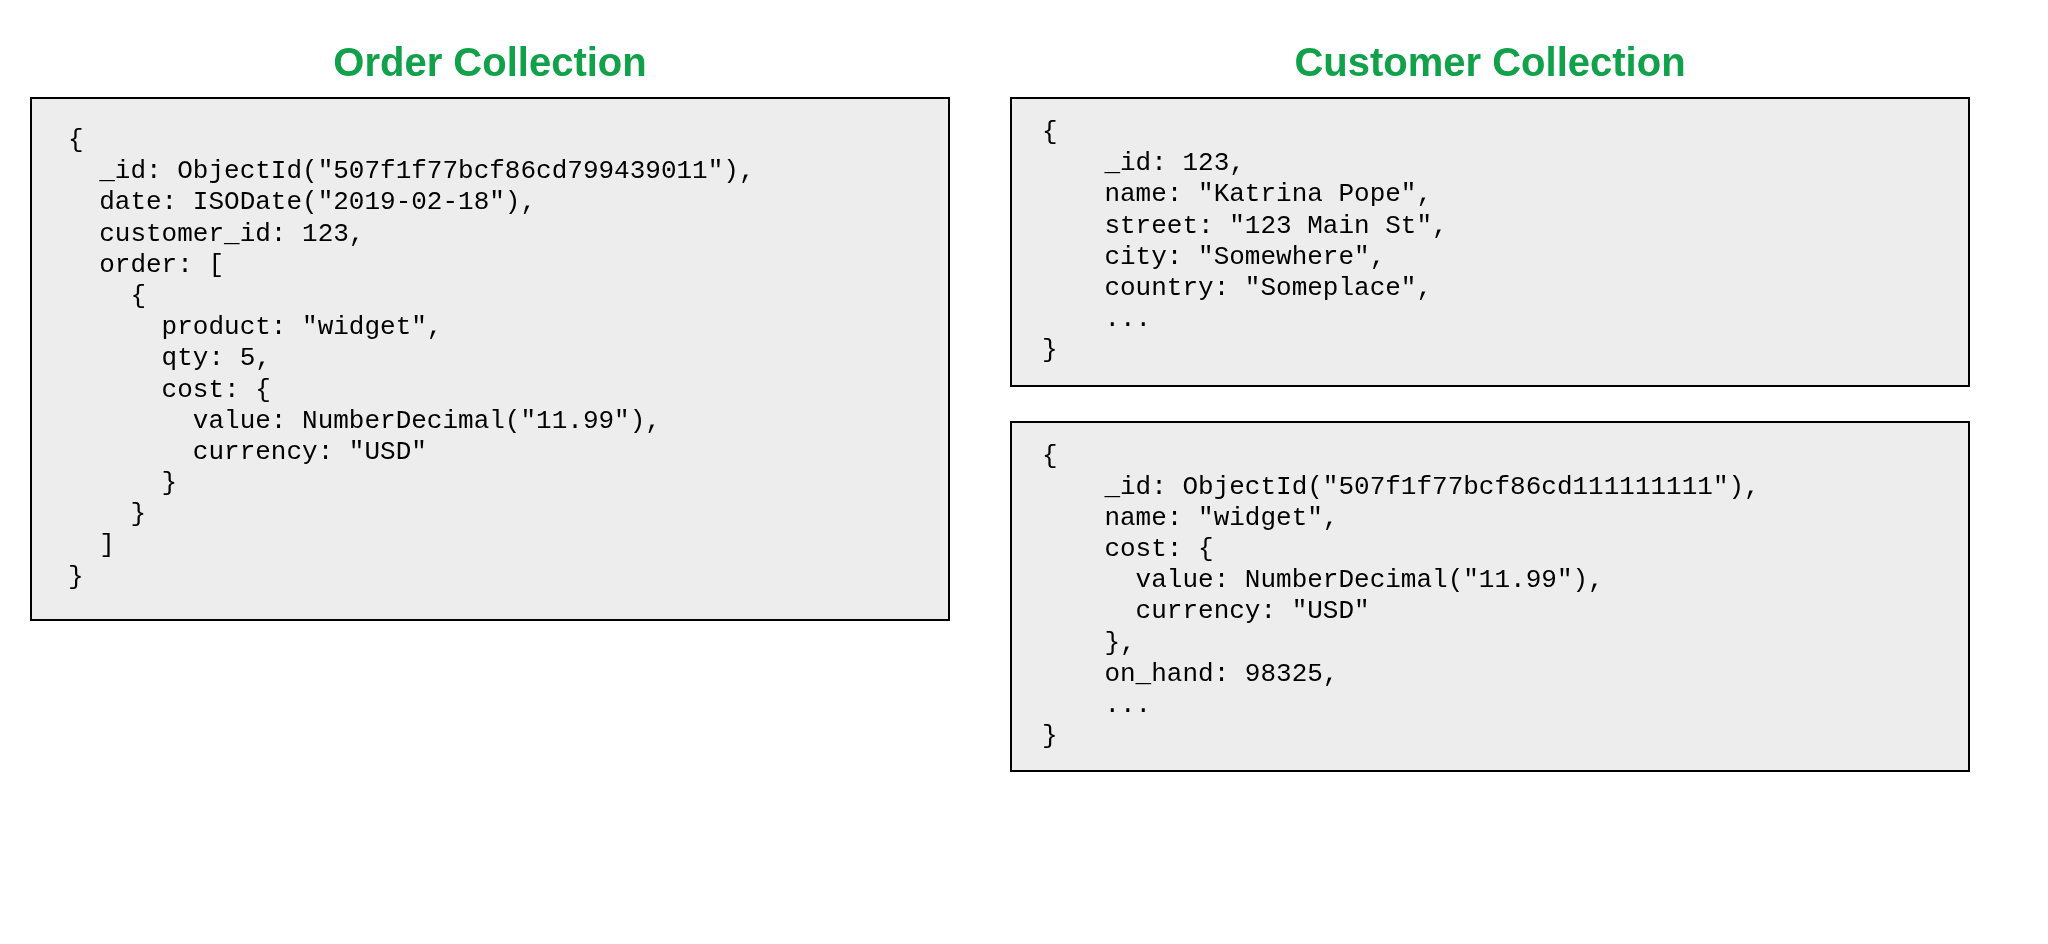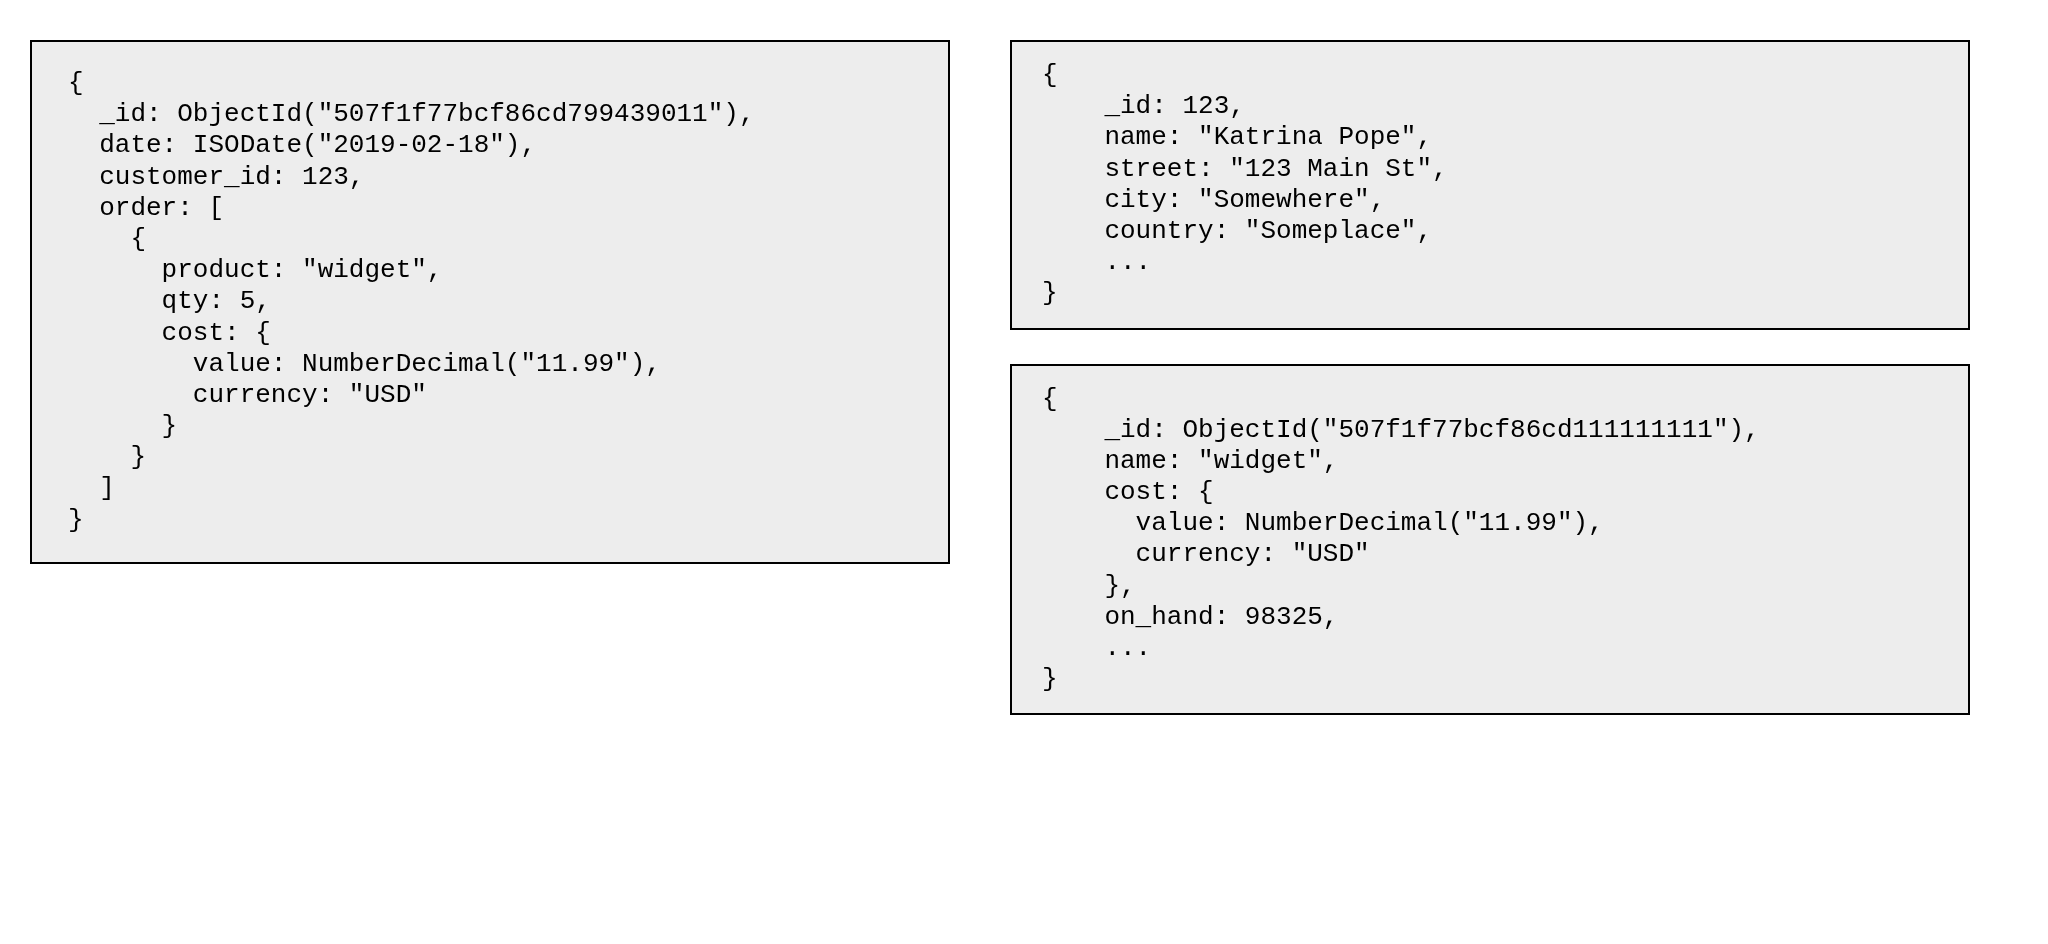--- a/index.html
+++ b/index.html
@@ -46,37 +46,39 @@
   }
   .col-right .code-box {
     padding: 18px 30px;
   }
 </style>
 </head>
 <body>
 
 <div class="page">
   <div class="col col-left">
+    <div class="section-title">Order Collection</div>
     <div class="code-box">{
   _id: ObjectId("507f1f77bcf86cd799439011"),
   date: ISODate("2019-02-18"),
   customer_id: 123,
   order: [
     {
       product: "widget",
       qty: 5,
       cost: {
         value: NumberDecimal("11.99"),
         currency: "USD"
       }
     }
   ]
 }</div>
   </div>
   <div class="col col-right">
+    <div class="section-title">Customer Collection</div>
     <div class="code-box">{
     _id: 123,
     name: "Katrina Pope",
     street: "123 Main St",
     city: "Somewhere",
     country: "Someplace",
     ...
 }</div>
     <div class="code-box">{
     _id: ObjectId("507f1f77bcf86cd111111111"),

